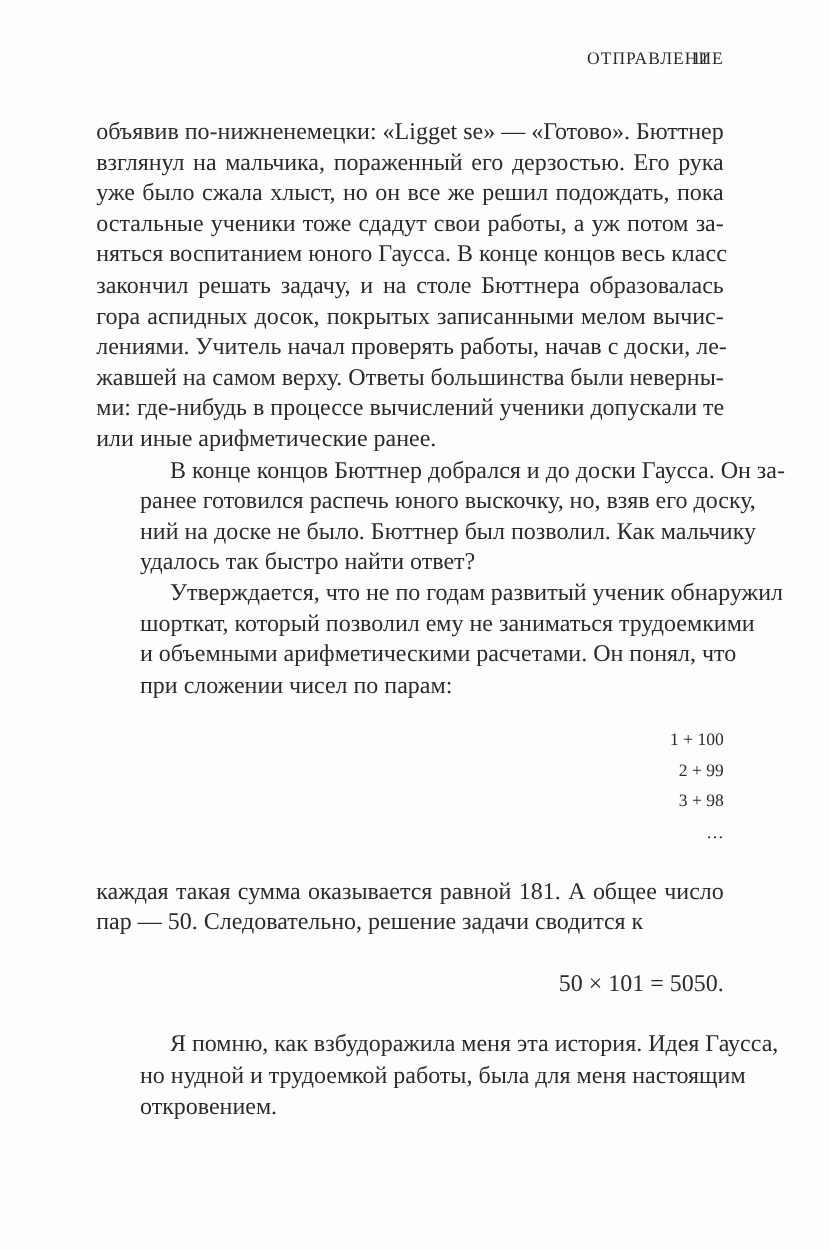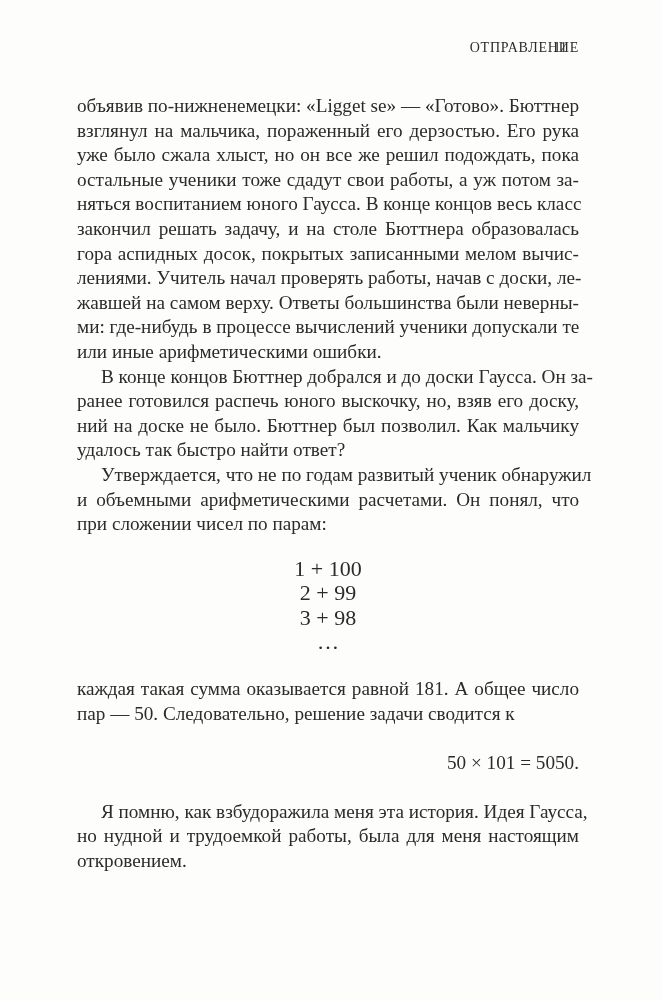--- a/index.html
+++ b/index.html
@@ -42,27 +42,27 @@
       position: absolute;
       top: 94px;
       left: 0;
       width: 502px;
       font-size: 19.2px;
       line-height: 24.6px;
       text-align: justify;
       hyphens: manual;
     }
     .para { margin: 0; text-indent: 0; }
-    .para.indent { text-indent: 24px; }
+    .para.indent { text-indent: 24px; margin-left: 35px; }
     .para .line { display: block; text-align: justify; text-align-last: justify; white-space: nowrap; }
     .para .line.last { text-align-last: left; }
     .formula-list {
       margin: 20px 0 22px 0;
-      text-align: center;
-      font-size: 22px;
+      text-align: right;
+      font-size: 14px;
       line-height: 24.6px;
     }
     .formula-list div { display: block; }
     .formula-main {
       text-align: right;
       margin: 25px 0 24px 0;
     }
   </style>
 </head>
 <body>
@@ -78,30 +78,31 @@
       <span class="line">объявив по-нижненемецки: «Ligget se» — «Готово». Бюттнер</span>
       <span class="line">взглянул на мальчика, пораженный его дерзостью. Его рука</span>
       <span class="line">уже было сжала хлыст, но он все же решил подождать, пока</span>
       <span class="line">остальные ученики тоже сдадут свои работы, а уж потом за-</span>
       <span class="line">няться воспитанием юного Гаусса. В конце концов весь класс</span>
       <span class="line">закончил решать задачу, и на столе Бюттнера образовалась</span>
       <span class="line">гора аспидных досок, покрытых записанными мелом вычис-</span>
       <span class="line">лениями. Учитель начал проверять работы, начав с доски, ле-</span>
       <span class="line">жавшей на самом верху. Ответы большинства были неверны-</span>
       <span class="line">ми: где-нибудь в процессе вычислений ученики допускали те</span>
-      <span class="line last">или иные арифметическими ошибки.</span>
+      <span class="line last">или иные арифметические ранее.</span>
     </p>
     <p class="para indent">
       <span class="line">В конце концов Бюттнер добрался и до доски Гаусса. Он за-</span>
       <span class="line" style="text-indent:0">ранее готовился распечь юного выскочку, но, взяв его доску,</span>
       <span class="line" style="text-indent:0">ний на доске не было. Бюттнер был позволил. Как мальчику</span>
       <span class="line last" style="text-indent:0">удалось так быстро найти ответ?</span>
     </p>
     <p class="para indent">
       <span class="line">Утверждается, что не по годам развитый ученик обнаружил</span>
+      <span class="line" style="text-indent:0">шорткат, который позволил ему не заниматься трудоемкими</span>
       <span class="line" style="text-indent:0">и объемными арифметическими расчетами. Он понял, что</span>
       <span class="line last" style="text-indent:0">при сложении чисел по парам:</span>
     </p>
 
     <div class="formula-list">
       <div>1 + 100</div>
       <div>2 + 99</div>
       <div>3 + 98</div>
       <div>…</div>
     </div>

